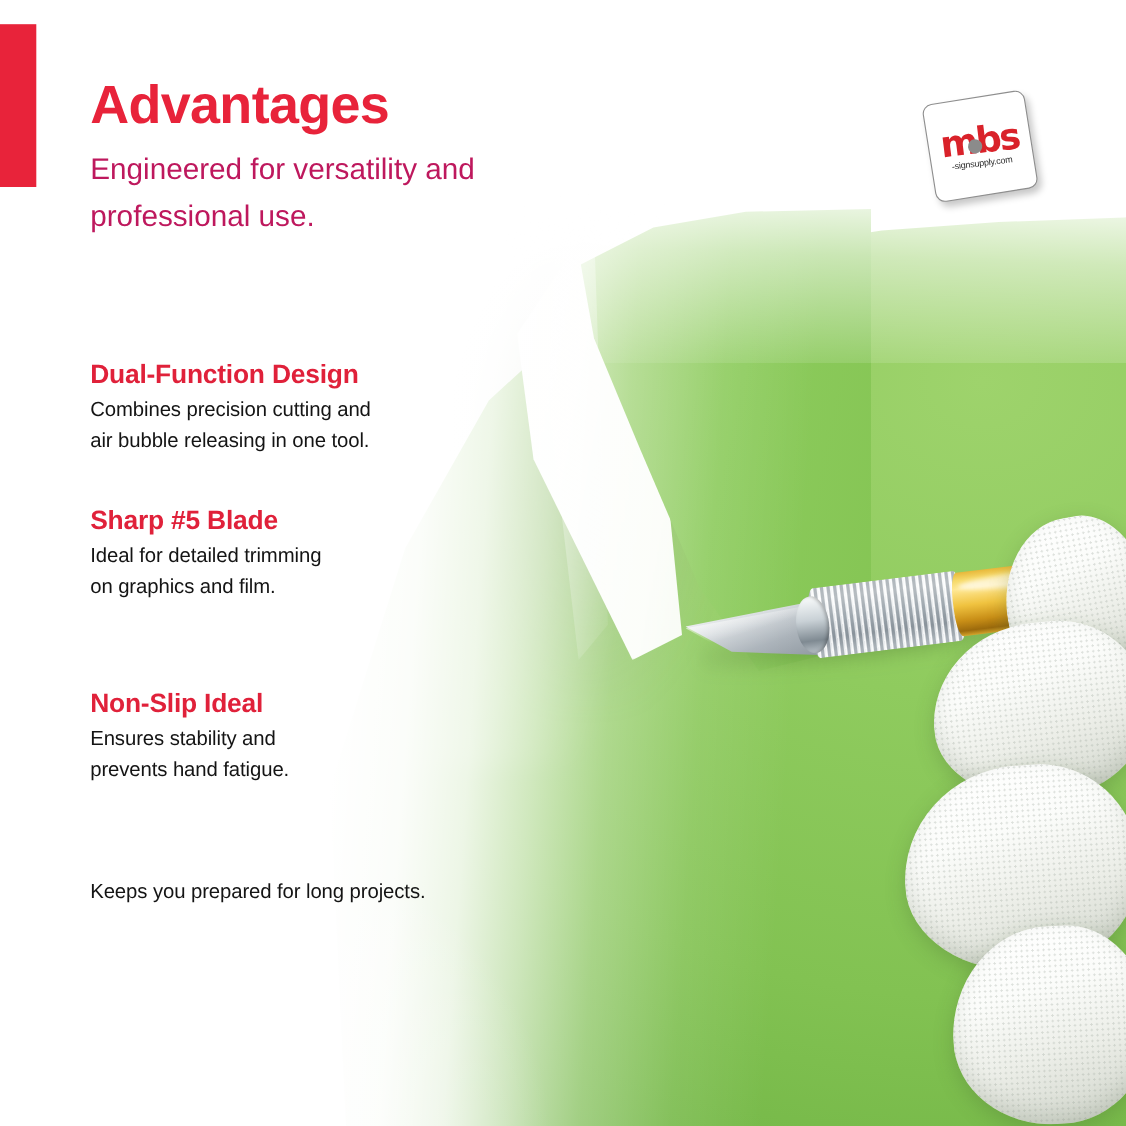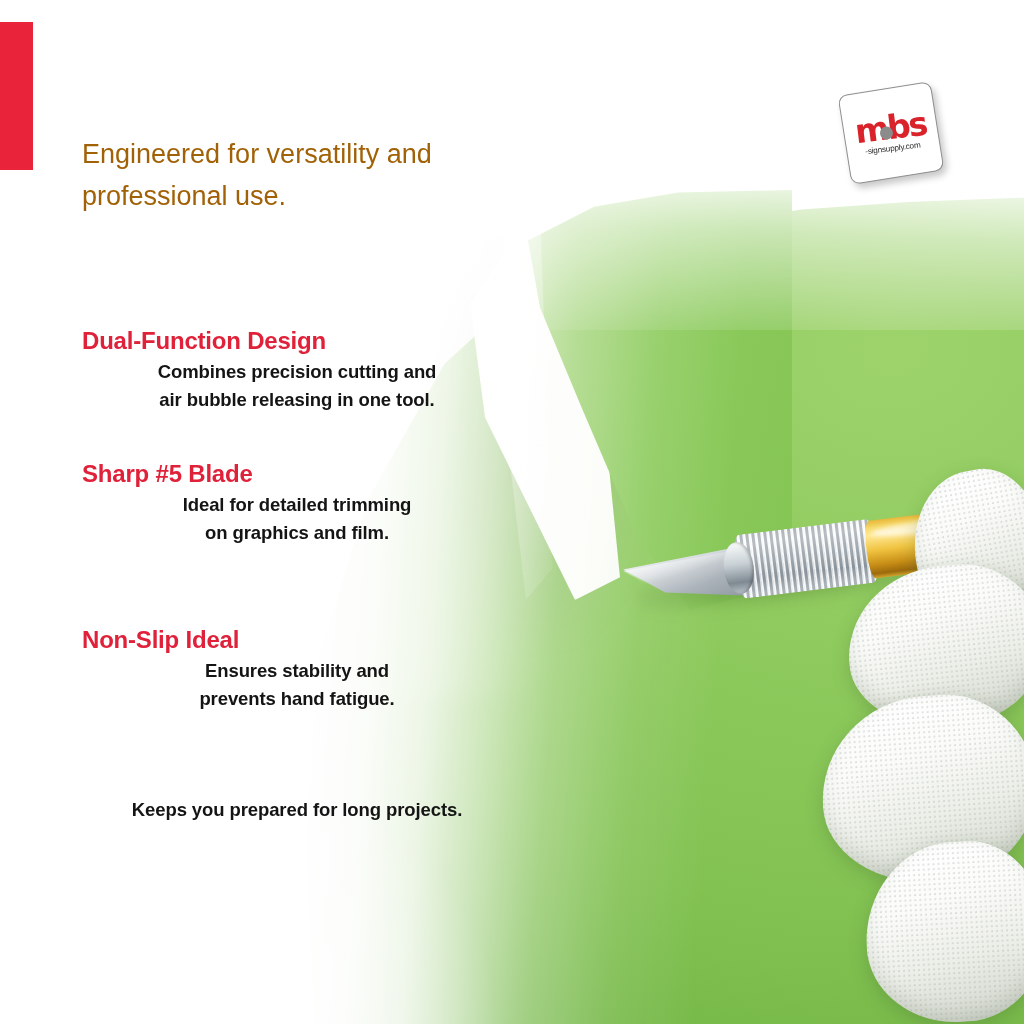--- a/index.html
+++ b/index.html
@@ -275,46 +275,45 @@
   }
   .subtitle {
     position: absolute;
     left: 82px;
     top: 134px;
     width: 430px;
     margin: 0;
     font-size: 27px;
     font-weight: normal;
     line-height: 1.55;
-    color: #a16207;
+    color: #be185d;
   }
 
   .feature {
     position: absolute;
     left: 82px;
     width: 430px;
   }
   .feature-title {
     margin: 0 0 3px 0;
     font-size: 24px;
     font-weight: bold;
     line-height: 1.18;
     letter-spacing: -0.2px;
     color: #E0213A;
     white-space: pre-line;
   }
   .feature-body {
     margin: 0;
     font-size: 18.5px;
-    font-weight: bold;
+    font-weight: normal;
     line-height: 1.5;
     letter-spacing: -0.1px;
     color: #141414;
     white-space: pre-line;
-    text-align: center;
   }
   .feature.fx0 { top: 291px; margin-top: 36px; }
   .feature.fx1 { top: 460px; }
   .feature.fx2 { top: 626px; }
   .feature.fx3 { top: 796px; }
 
   
   .logo-card {
     position: absolute;
     left: 844px;
@@ -397,20 +396,21 @@
 
     <div class="white-fade"></div>
     <div class="white-fade-top"></div>
     <div class="white-fade-bottomleft"></div>
   </div>
 
   <div class="content">
 
     <div class="accent-bar"></div>
 
+    <h1 class="title">Advantages</h1>
     <p class="subtitle">Engineered for versatility and professional use.</p>
 
     <div class="feature fx0">
       <h2 class="feature-title">Dual-Function Design</h2>
       <p class="feature-body">Combines precision cutting and
 air bubble releasing in one tool.</p>
     </div>
 
     <div class="feature fx1">
       <h2 class="feature-title">Sharp #5 Blade</h2>

